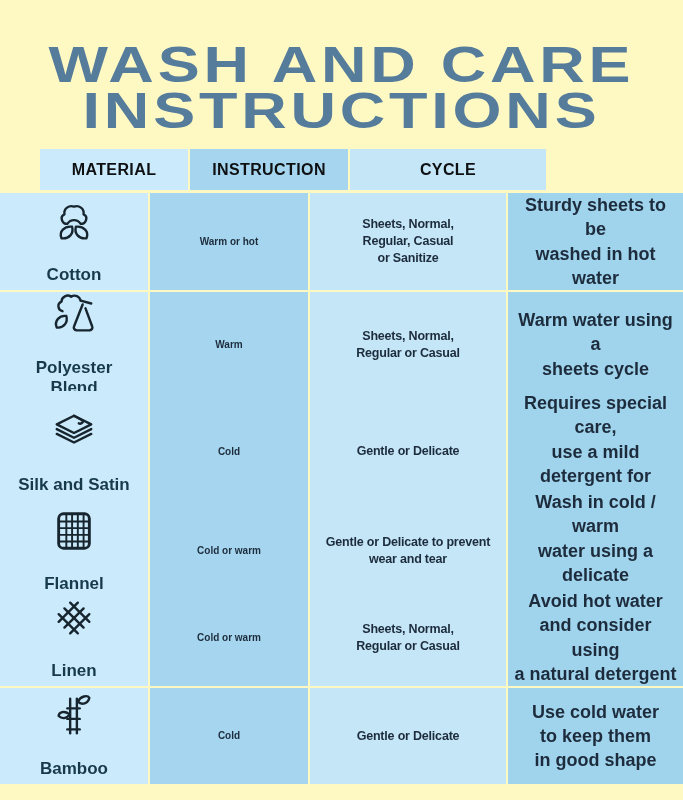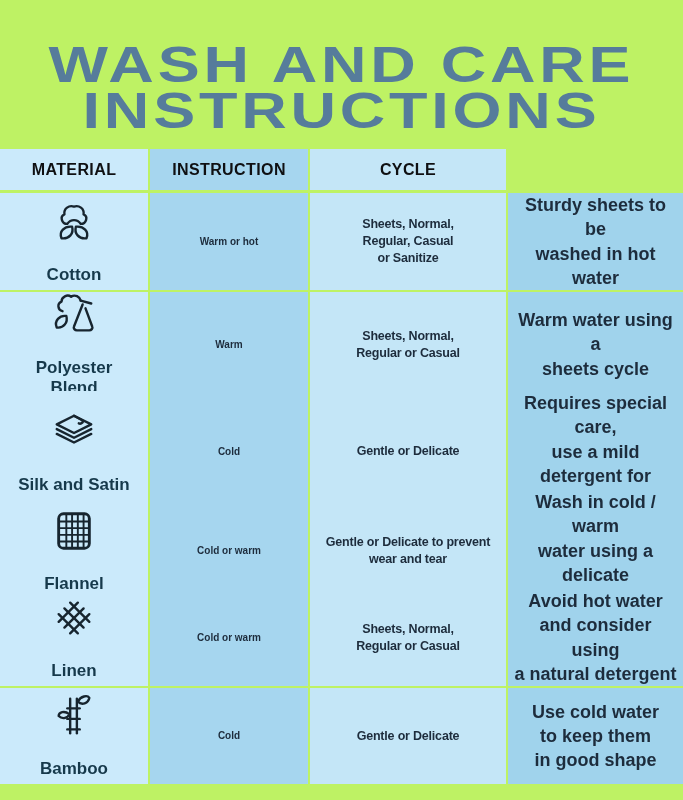--- a/index.html
+++ b/index.html
@@ -1,17 +1,17 @@
 <!DOCTYPE html>
 <html><head>
 <meta charset="utf-8">
 <style>
   html,body{margin:0;padding:0;background:#ffffff;}
   .page{
-    width:683px;height:800px;overflow:hidden;background:#bef264;
+    width:683px;height:800px;overflow:hidden;background:#fef9c3;
     font-family:"Liberation Sans",sans-serif;position:relative;
   }
   .title{
     margin-top:42px;text-align:center;color:#567c9b;
     font-weight:700;font-size:50px;line-height:0.92;letter-spacing:3px;
     transform:scaleX(1.26);transform-origin:center;
     white-space:pre-line;
   }
   .table{margin-top:15px;}
   .grid-row{
@@ -21,21 +21,21 @@
     margin-bottom:3px;
   }
   .cell{
     display:flex;align-items:center;justify-content:center;
     text-align:center;padding:0 6px;box-sizing:border-box;
   }
   .c1{background:#cbeafb;}
   .c2{background:#a6d6ef;}
   .c3{background:#c4e6f7;}
   .c4{background:#a0d3ec;}
-  .hdr{height:41px;}
+  .hdr{height:41px;margin-left:40px;}
   .hdr .cell{
     font-size:16px;font-weight:700;color:#0f1012;letter-spacing:0.4px;
   }
   .body-row{height:96px;}
   .mat{flex-direction:column;gap:20px;padding:0 4px;}
   .mat-label{
     font-weight:700;color:#16394b;font-size:17px;line-height:1.15;
     white-space:pre-line;
   }
   .txt{

